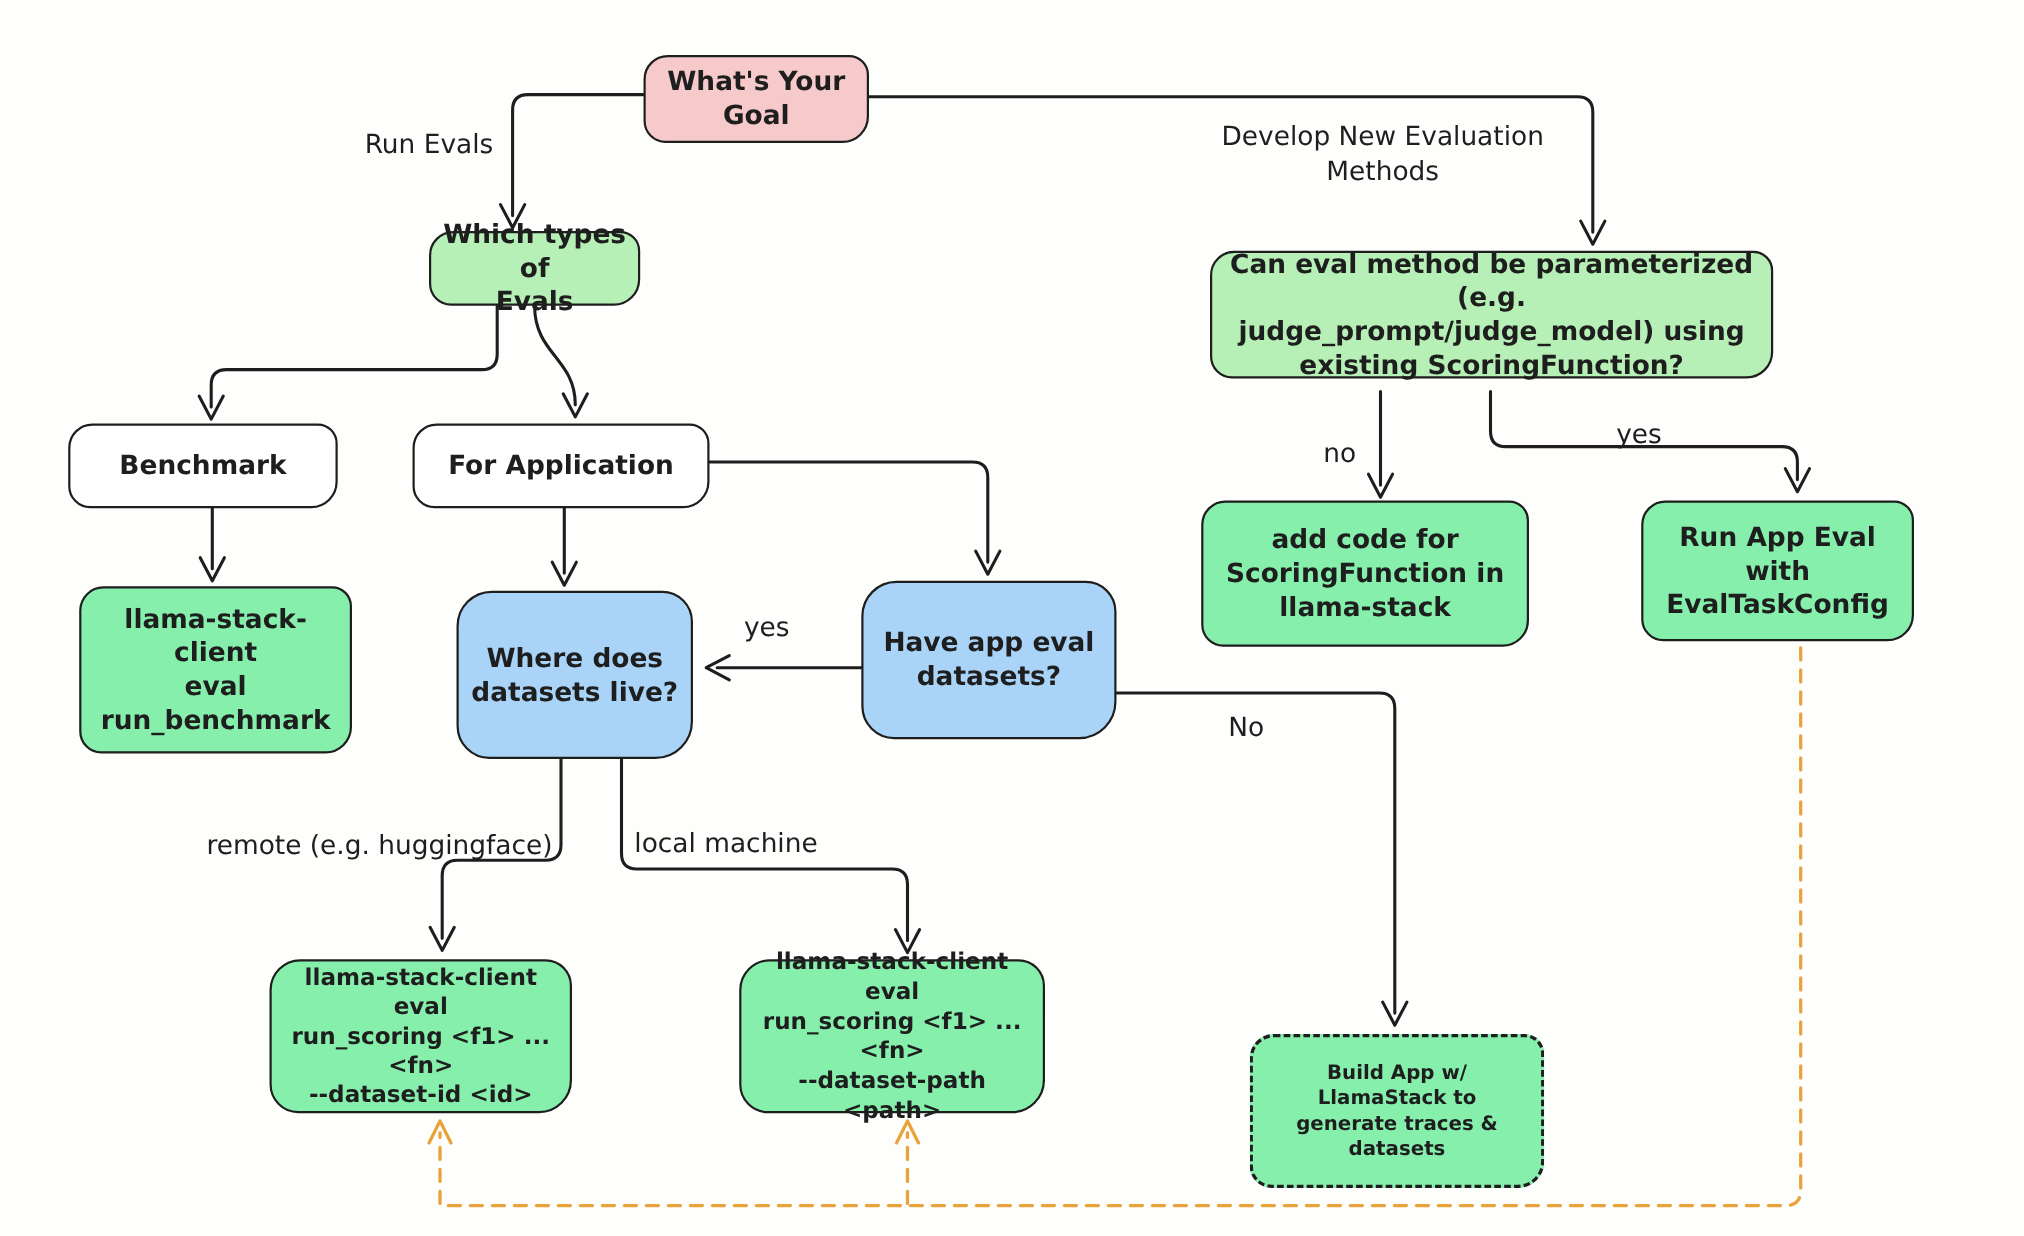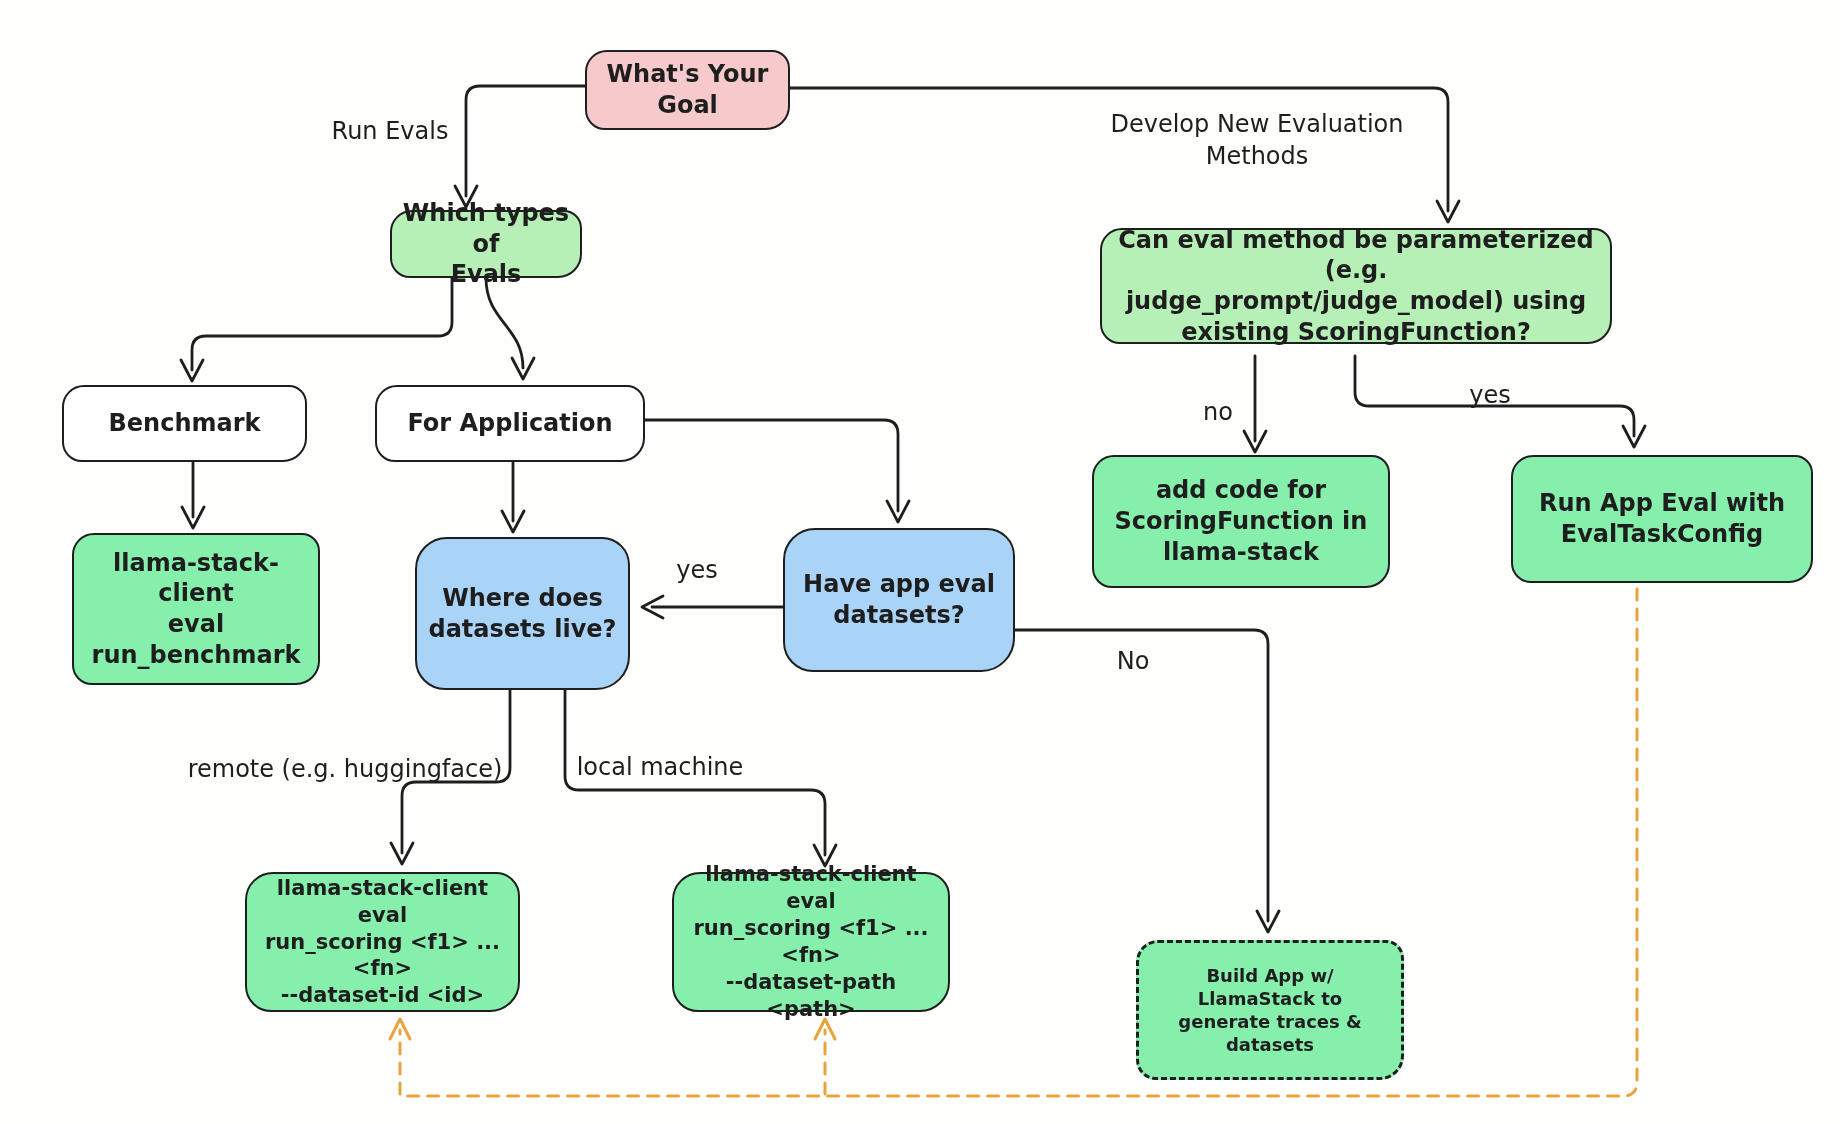--- a/index.html
+++ b/index.html
@@ -142,21 +142,21 @@
 datasets?</div>
 
   <div class="node green" style="left:1100px;top:228px;width:512px;height:116px;">Can eval method be parameterized (e.g.
 judge_prompt/judge_model) using
 existing ScoringFunction?</div>
 
   <div class="node yellow" style="left:1092px;top:455px;width:298px;height:133px;">add code for
 ScoringFunction in
 llama-stack</div>
 
-  <div class="node yellow" style="left:1492px;top:455px;width:302px;height:128px;margin-left:19px;">Run App Eval with
+  <div class="node yellow" style="left:1492px;top:455px;width:248px;height:128px;">Run App Eval with
 EvalTaskConfig</div>
 
   <div class="node yellow cmd" style="left:245px;top:872px;width:275px;height:140px;">llama-stack-client eval
 run_scoring &lt;f1&gt; ... &lt;fn&gt;
 --dataset-id &lt;id&gt;</div>
 
   <div class="node yellow cmd" style="left:672px;top:872px;width:278px;height:140px;">llama-stack-client eval
 run_scoring &lt;f1&gt; ... &lt;fn&gt;
 --dataset-path &lt;path&gt;</div>
 

